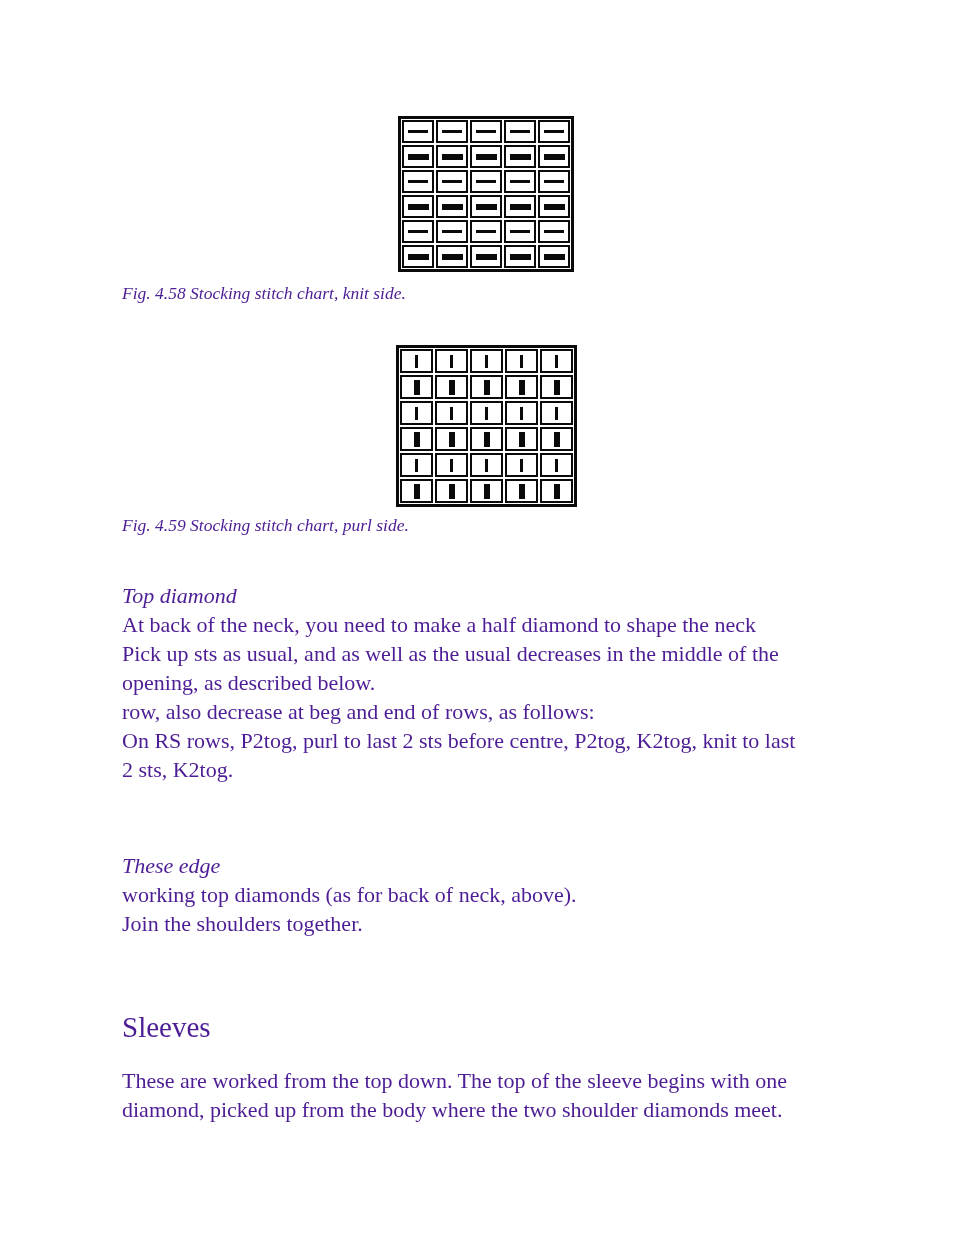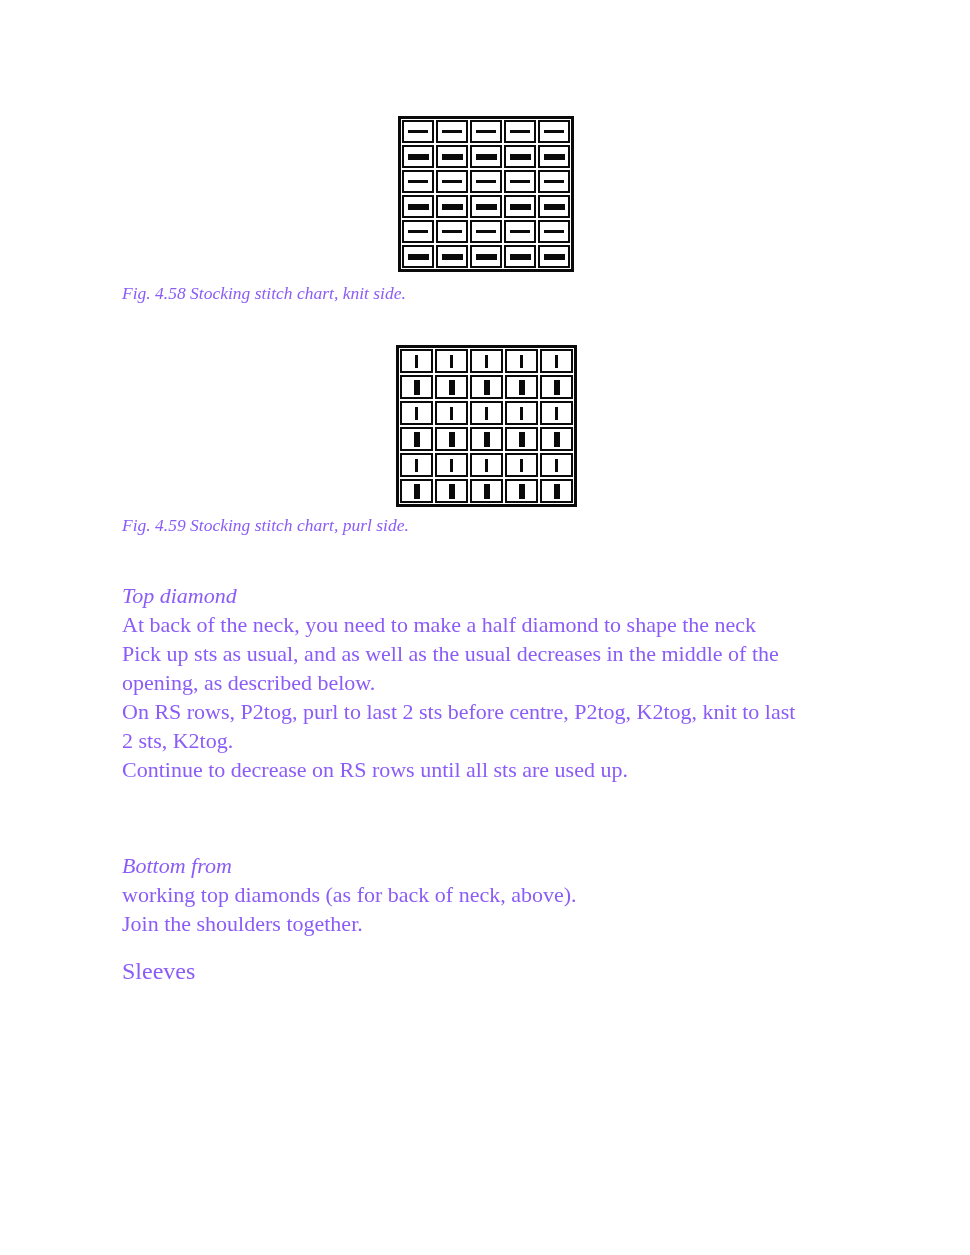--- a/index.html
+++ b/index.html
@@ -5,21 +5,21 @@
   html, body {
     margin: 0;
     padding: 0;
     background: #ffffff;
   }
   .page {
     position: relative;
     width: 970px;
     height: 1255px;
     background: #ffffff;
-    color: #8b5cf6;
+    color: #4c1d95;
     font-family: "Liberation Serif", serif;
     overflow: hidden;
   }
 
   
   .chart {
     position: absolute;
     display: grid;
     background: #ffffff;
     border: 3px solid #0a0a0a;
@@ -71,23 +71,23 @@
     font-size: 22px;
     line-height: 29px;
   }
   .textblock .line { white-space: nowrap; }
   .textblock .heading { font-style: italic; }
   #section-top-diamond { top: 581px; }
   #section-bottom-edge { top: 851px; }
   #sleeves-heading {
     position: absolute;
     left: 122px;
-    top: 956px;
+    top: 1012px;
     margin: 0;
-    font-size: 24px;
+    font-size: 29px;
     font-weight: normal;
     line-height: 31px;
   }
   #sleeves-paragraph { top: 1066px; }
 </style>
 </head>
 <body>
 
 <div class="page">
 
@@ -277,26 +277,30 @@
         <div class="mark bar thick"></div>
       </div>
     </div>
   <p id="caption-purl" class="caption">Fig. 4.59 Stocking stitch chart, purl side.</p>
 
   <section id="section-top-diamond" class="textblock">
     <div class="line heading">Top diamond</div>
     <div class="line">At back of the neck, you need to make a half diamond to shape the neck</div>
     <div class="line">Pick up sts as usual, and as well as the usual decreases in the middle of the</div>
     <div class="line">opening, as described below.</div>
+    <div class="line">row, also decrease at beg and end of rows, as follows:</div>
     <div class="line">On RS rows, P2tog, purl to last 2 sts before centre, P2tog, K2tog, knit to last</div>
     <div class="line">2 sts, K2tog.</div>
-    <div class="line">Continue to decrease on RS rows until all sts are used up.</div>
   </section>
 
   <section id="section-bottom-edge" class="textblock">
-    <div class="line heading">Bottom from</div>
+    <div class="line heading">These edge</div>
     <div class="line">working top diamonds (as for back of neck, above).</div>
     <div class="line">Join the shoulders together.</div>
   </section>
 
   <h2 id="sleeves-heading">Sleeves</h2>
+  <section id="sleeves-paragraph" class="textblock">
+    <div class="line">These are worked from the top down. The top of the sleeve begins with one</div>
+    <div class="line">diamond, picked up from the body where the two shoulder diamonds meet.</div>
+  </section>
 
 </div>
 
 </body></html>

